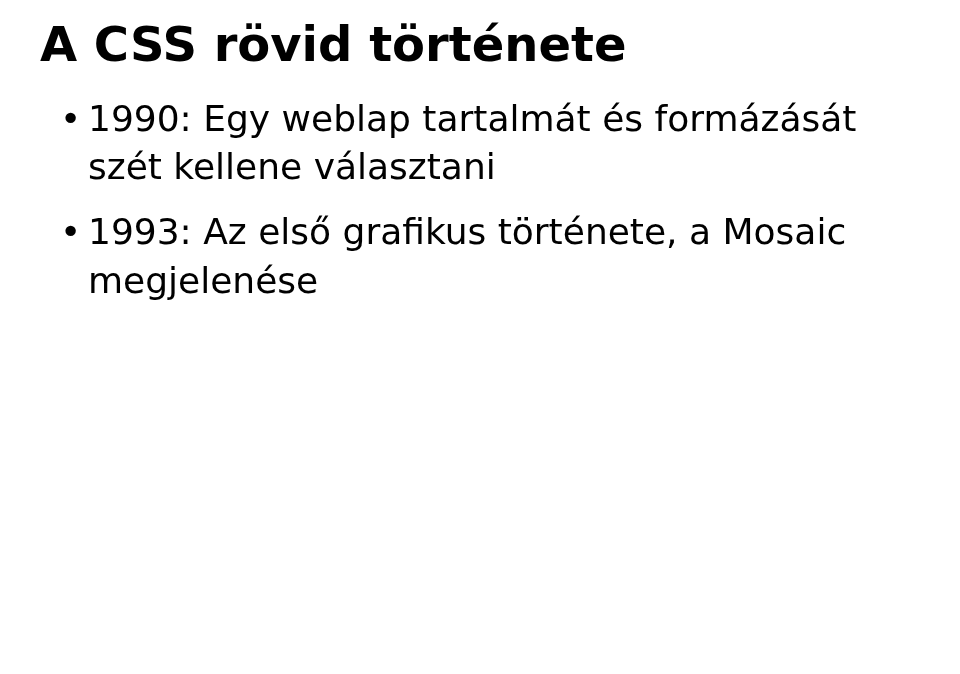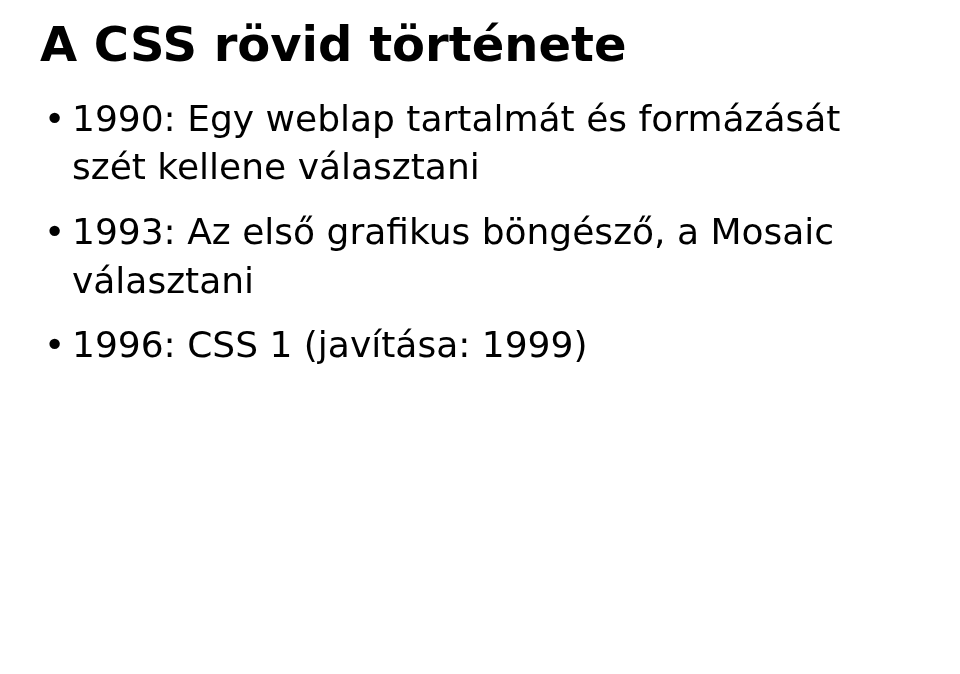--- a/index.html
+++ b/index.html
@@ -18,21 +18,21 @@
     padding: 18px 40px 0 40px;
   }
   .title {
     font-size: 48px;
     font-weight: 700;
     margin: 0 0 24px 0;
     line-height: 1.1;
   }
   ul.bullets {
     list-style: none;
-    margin: 0;
+    margin: 16px;
     padding: 0;
   }
   ul.bullets > li {
     position: relative;
     font-size: 36px;
     line-height: 1.35;
     padding-left: 32px;
     margin-bottom: 16px;
     font-weight: 400;
   }
@@ -45,16 +45,15 @@
     line-height: 1.35;
   }
 </style>
 </head>
 <body>
 
 <div class="slide">
   <h1 class="title">A CSS rövid története</h1>
   <ul class="bullets">
     <li>1990: Egy weblap tartalmát és formázását szét kellene választani</li>
-    <li>1993: Az első grafikus böngésző, a Mosaic választani</li>
-    <li>1996: CSS 1 (javítása: 1999)</li>
+    <li>1993: Az első grafikus története, a Mosaic megjelenése</li>
   </ul>
 </div>
 
 </body></html>

